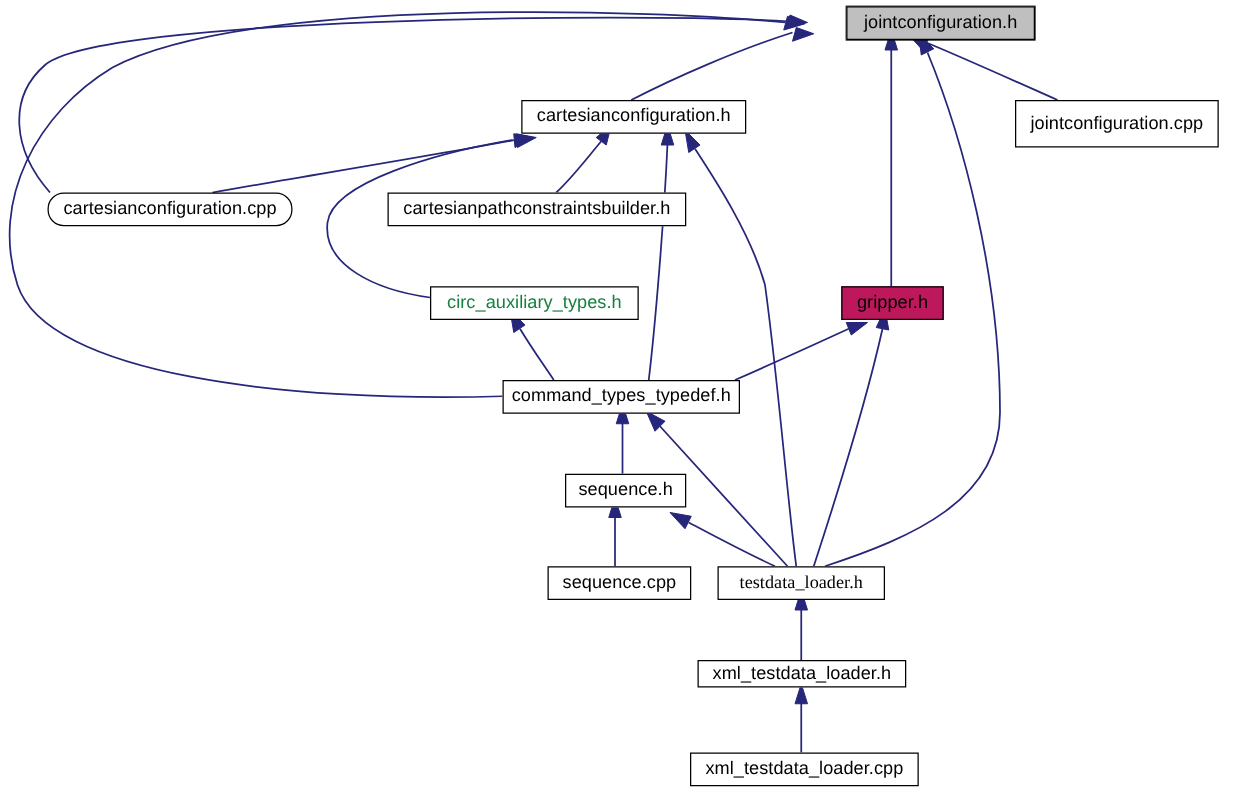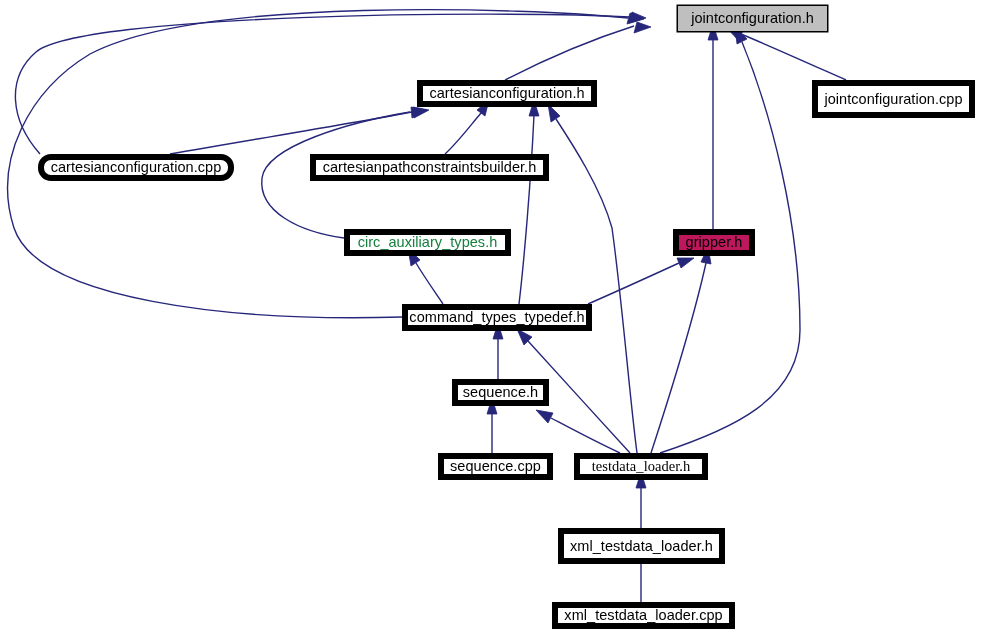--- a/index.html
+++ b/index.html
@@ -29,21 +29,21 @@
   }
   .edge-head {
     stroke-width: 0.8px;
   }
   .node-box {
     position: absolute;
     box-sizing: border-box;
     display: flex;
     align-items: center;
     justify-content: center;
-    border: 6px solid #1d4ed8;
+    border: 1px solid #1d4ed8;
     background: #ffffff;
     color: #000000;
     font-size: 14.5px;
     line-height: 1;
     letter-spacing: 0.05px;
     white-space: nowrap;
     cursor: default;
     user-select: none;
   }
   .node-box.node-highlight {
@@ -169,20 +169,20 @@
       </div>
       <div class="node-box" style="left: 452px; top: 379px; width: 97px; height: 27px; border-color: rgb(0, 0, 0); background: rgb(255, 255, 255); color: rgb(0, 0, 0);">
         <span class="node-label">sequence.h</span>
       </div>
       <div class="node-box" style="left: 438px; top: 453px; width: 115px; height: 27px; border-color: rgb(0, 0, 0); background: rgb(255, 255, 255); color: rgb(0, 0, 0);">
         <span class="node-label">sequence.cpp</span>
       </div>
       <div class="node-box" style="left: 574px; top: 453px; width: 134px; height: 27px; border-color: rgb(0, 0, 0); background: rgb(255, 255, 255); color: rgb(0, 0, 0); font-family: Liberation Serif, serif;">
         <span class="node-label">testdata_loader.h</span>
       </div>
-      <div class="node-box" style="left: 558px; top: 528px; width: 167px; height: 36px; border-color: rgb(0, 0, 0); background: rgb(255, 255, 255); color: rgb(0, 0, 0);">
+      <div class="node-box" style="left: 558px; top: 528px; width: 167px; height: 22px; border-color: rgb(0, 0, 0); background: rgb(255, 255, 255); color: rgb(0, 0, 0);">
         <span class="node-label">xml_testdata_loader.h</span>
       </div>
       <div class="node-box" style="left: 552px; top: 602px; width: 183px; height: 27px; border-color: rgb(0, 0, 0); background: rgb(255, 255, 255); color: rgb(0, 0, 0);">
         <span class="node-label">xml_testdata_loader.cpp</span>
       </div>
     </div>
 </div>
 
 </body></html>

